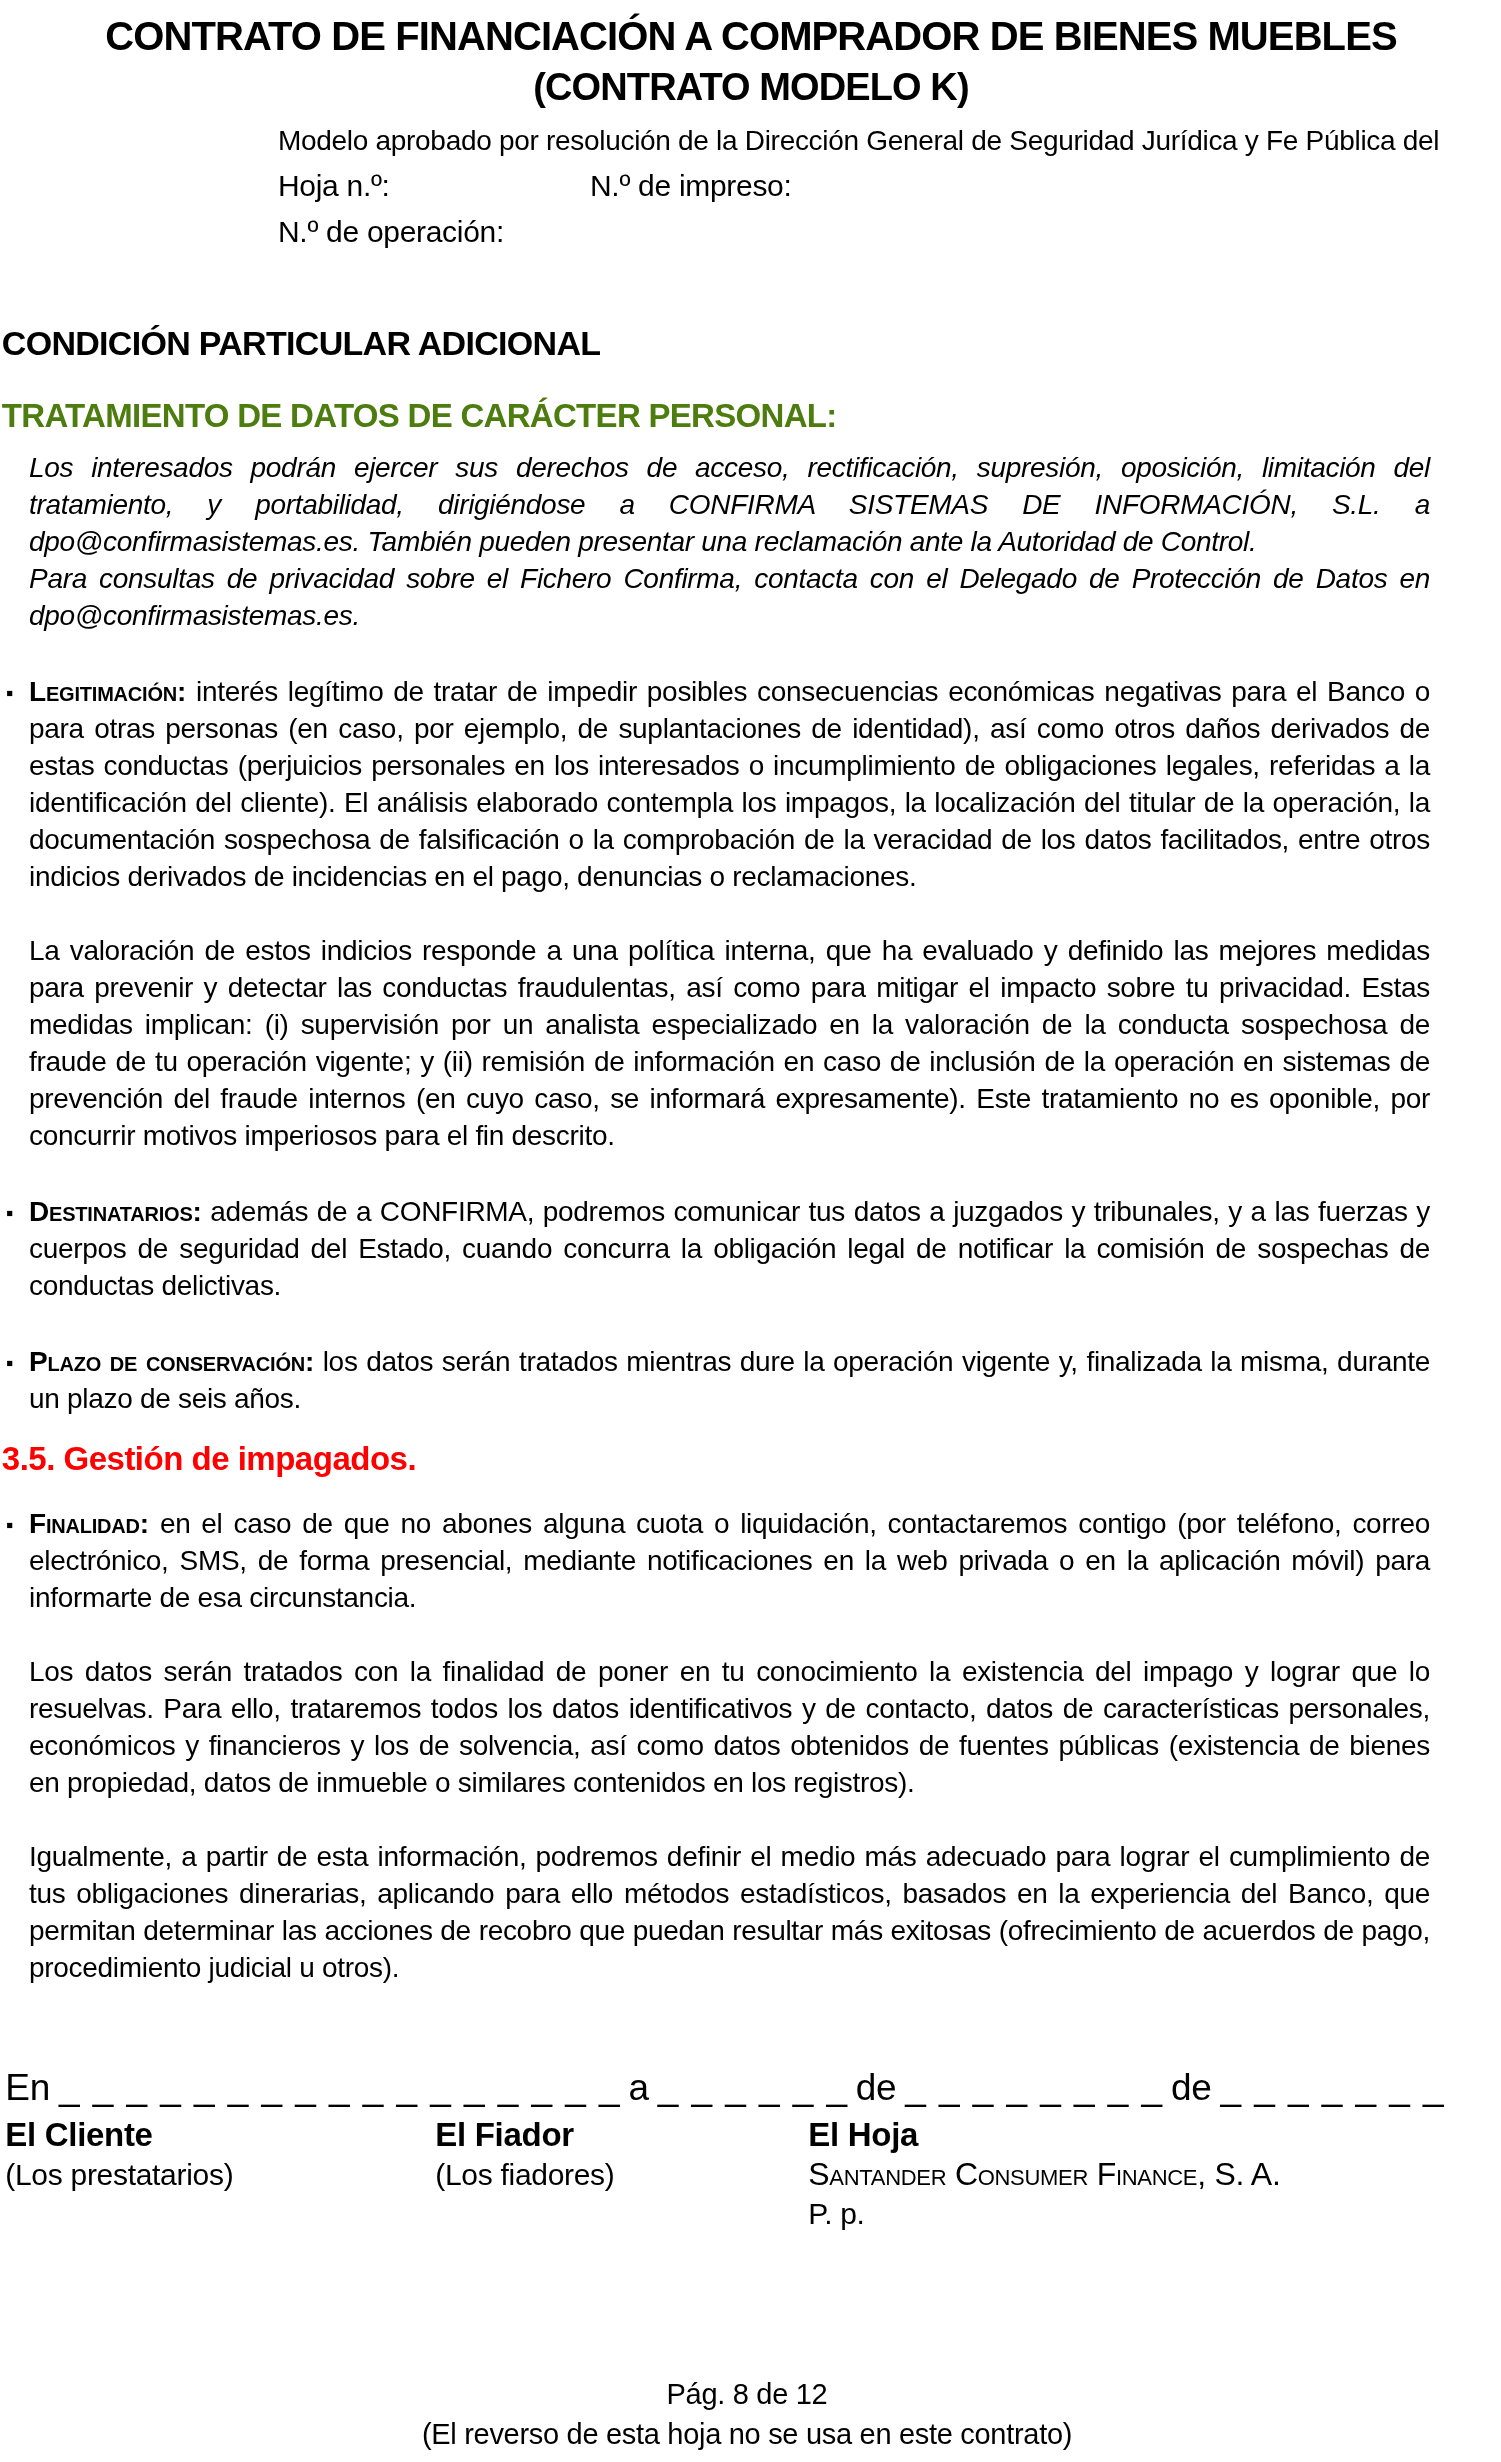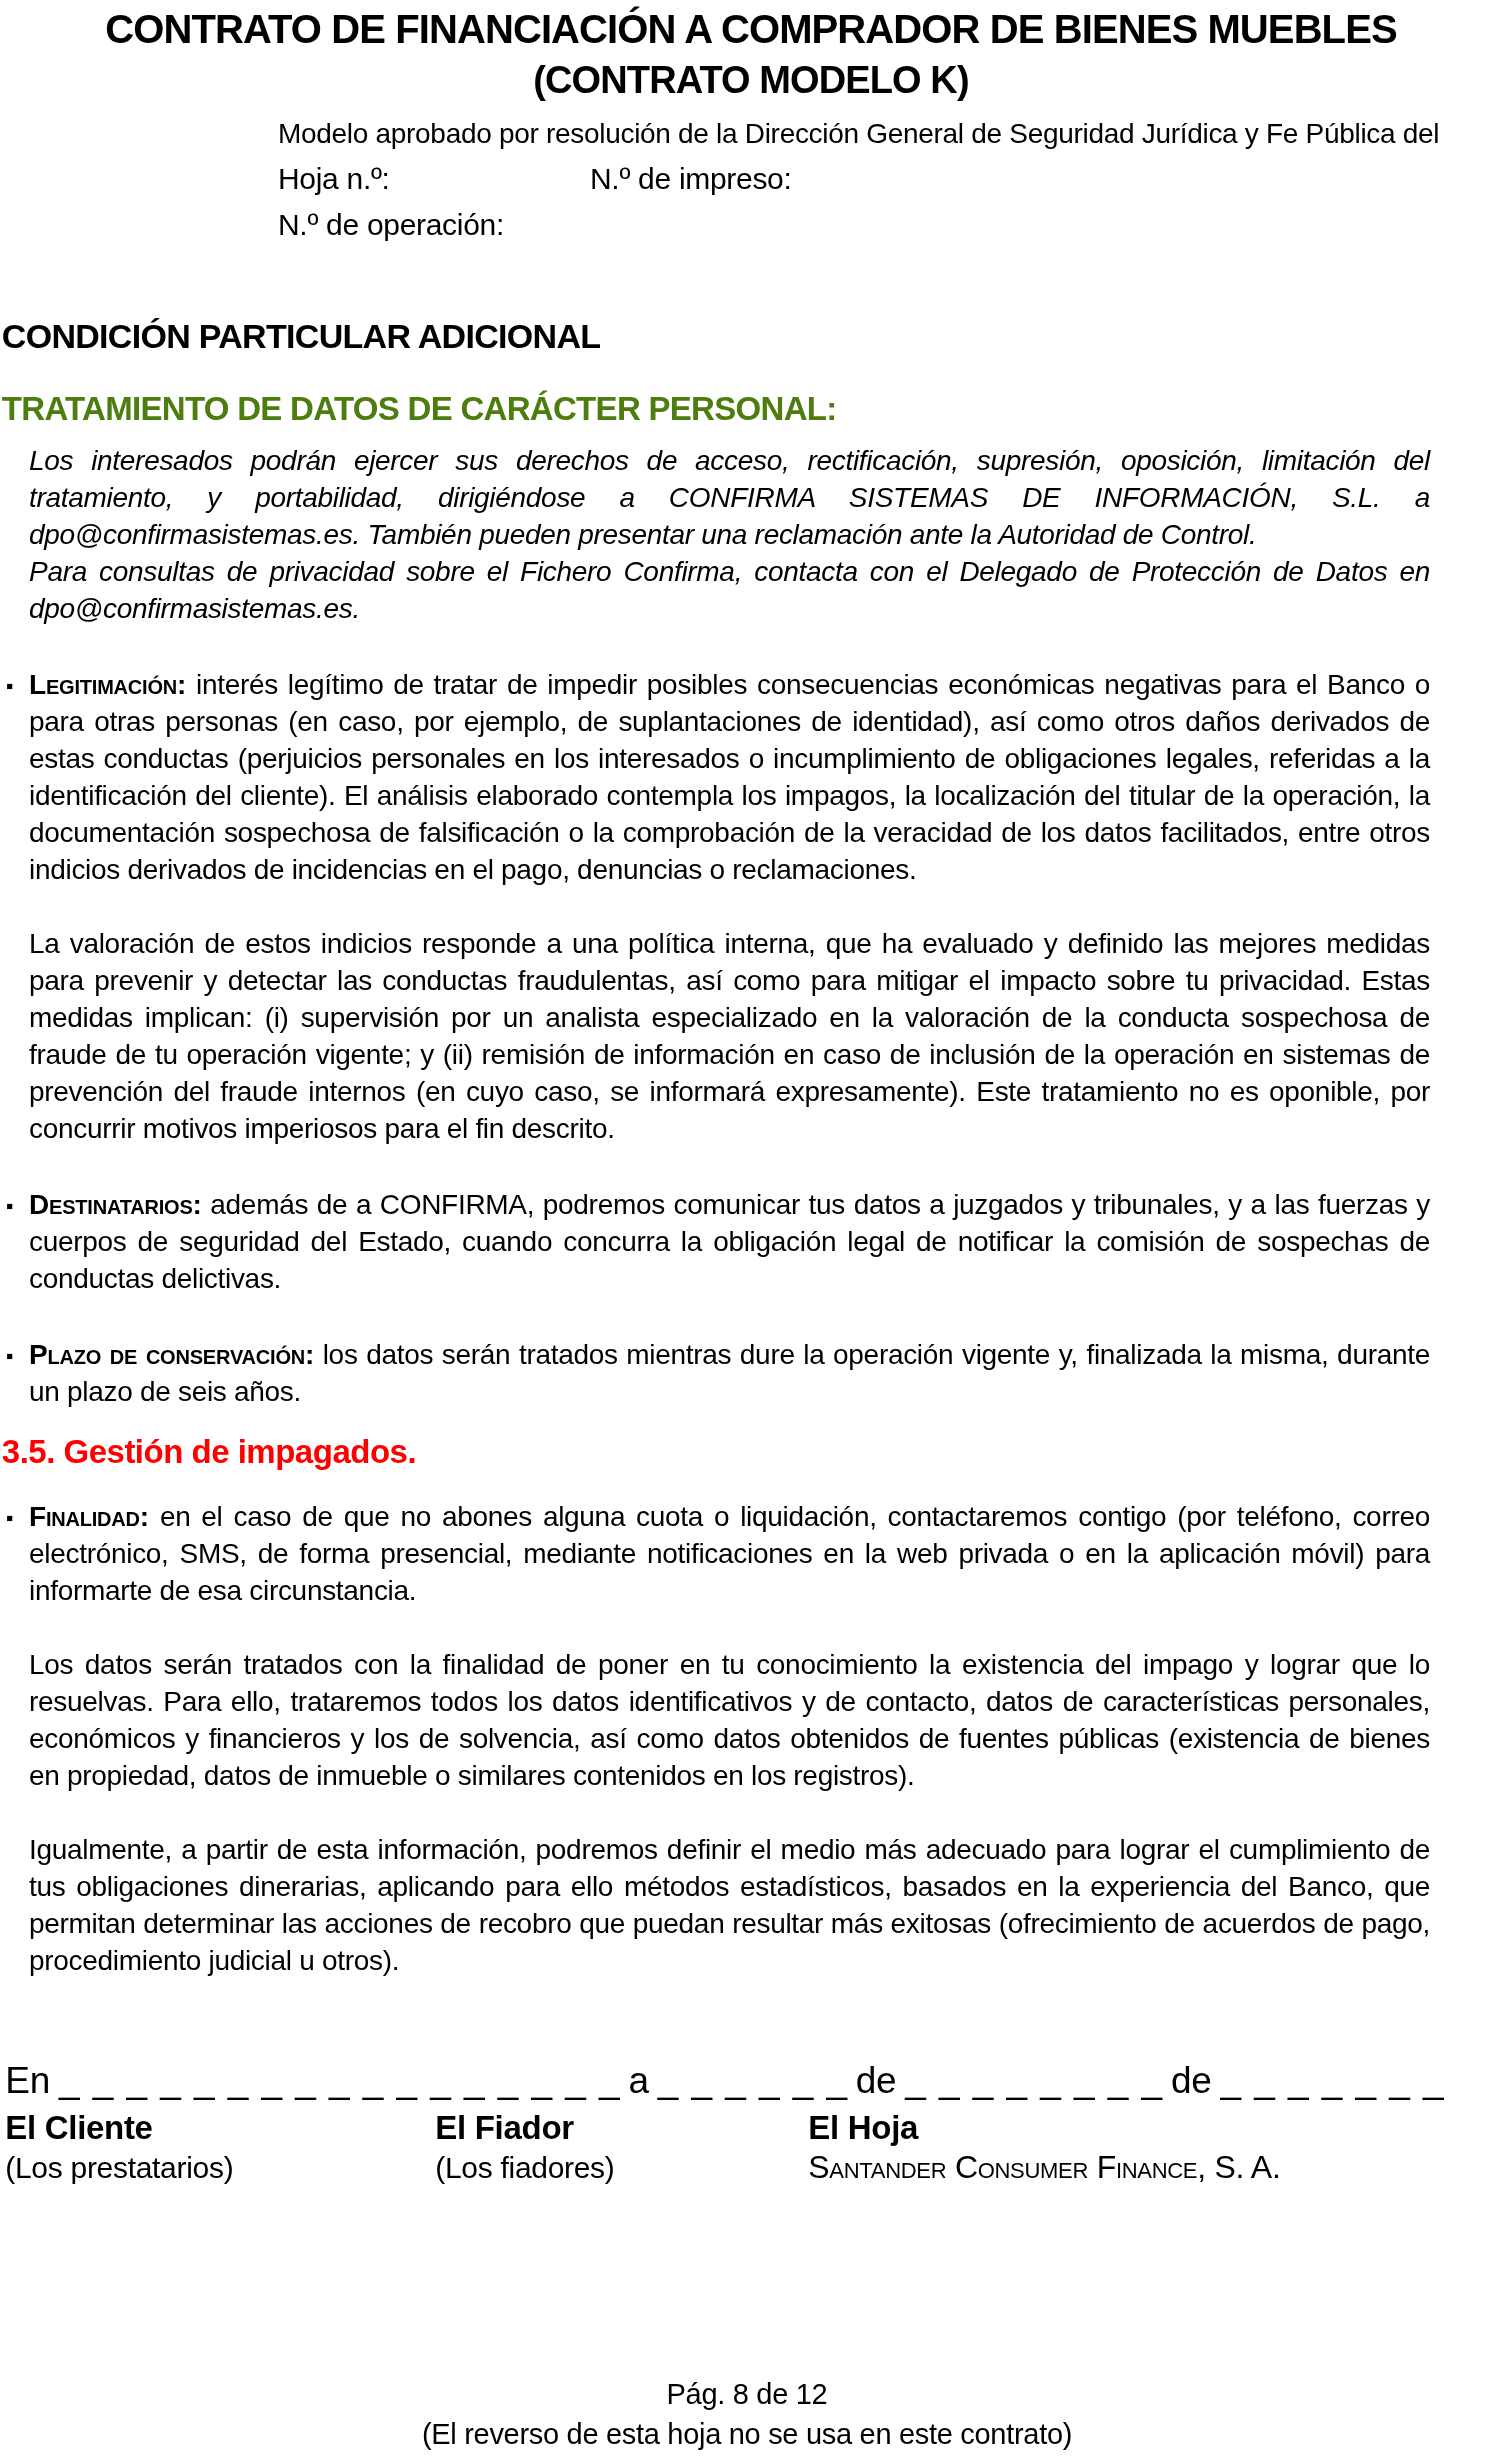--- a/index.html
+++ b/index.html
@@ -7,21 +7,21 @@
   .page{
     position:relative;
     width:1502px;height:2462px;
     background:#ffffff;color:#000;
     font-family:"Liberation Sans","DejaVu Sans",sans-serif;
     overflow:hidden;
     letter-spacing:-0.3px;
   }
   
   .title{ text-align:center;font-weight:bold;font-size:40px;line-height:46px;letter-spacing:-0.9px; }
-  .title1{ padding-top:6px; }
+  .title1{ padding-top:13px; }
   .title2{ margin-top:5.3px;font-size:38px; }
   .approval{ margin:12.4px 0 0 278px;font-size:28px;line-height:36px;white-space:nowrap; }
   .hdr-row{ margin:7px 0 0 278px;font-size:30px;line-height:39px; }
   .hdr-label{ display:inline-block;min-width:312px; }
   
   .h2{ margin:73px 0 0 1.8px;font-weight:bold;font-size:34px;letter-spacing:-0.7px; }
   .h3{ margin:34px 0 0 1.8px;font-weight:bold;font-size:33px;letter-spacing:-0.7px;color:#4d7c0f; }
   .h3red{ margin:23px 0 0 1.8px;font-weight:bold;font-size:33px;letter-spacing:-0.5px;color:#ff0000; }
   
   .p{
@@ -105,20 +105,21 @@
       <div class="sig-name">El Cliente</div>
       <div class="sig-sub">(Los prestatarios)</div>
     </div>
     <div class="sig-col2">
       <div class="sig-name">El Fiador</div>
       <div class="sig-sub">(Los fiadores)</div>
     </div>
     <div class="sig-col3">
       <div class="sig-name">El Hoja</div>
       <div class="sig-sub sig-bank">Santander Consumer Finance, S. A.</div>
+      <div class="sig-sub">P. p.</div>
     </div>
   </div>
 
   <div class="footer">
     <div>Pág. 8 de 12</div>
     <div>(El reverso de esta hoja no se usa en este contrato)</div>
   </div>
 
 </div>
 

